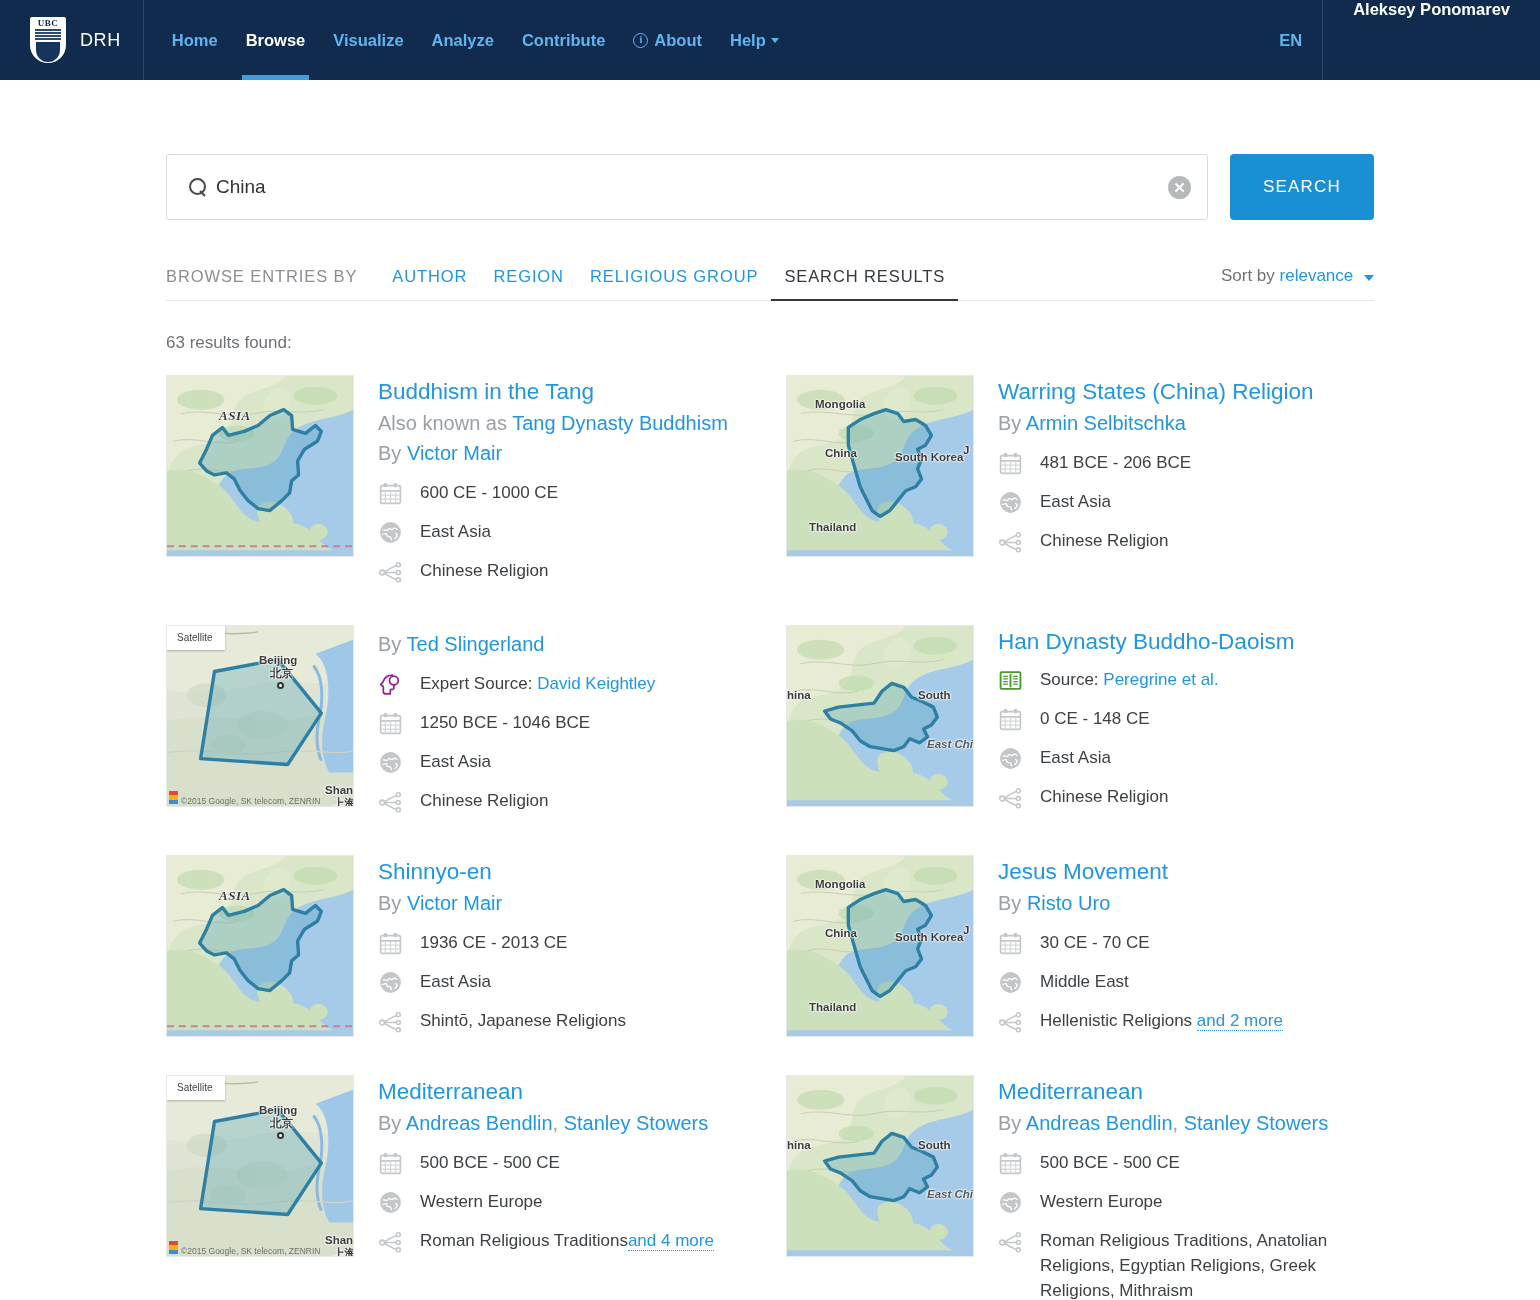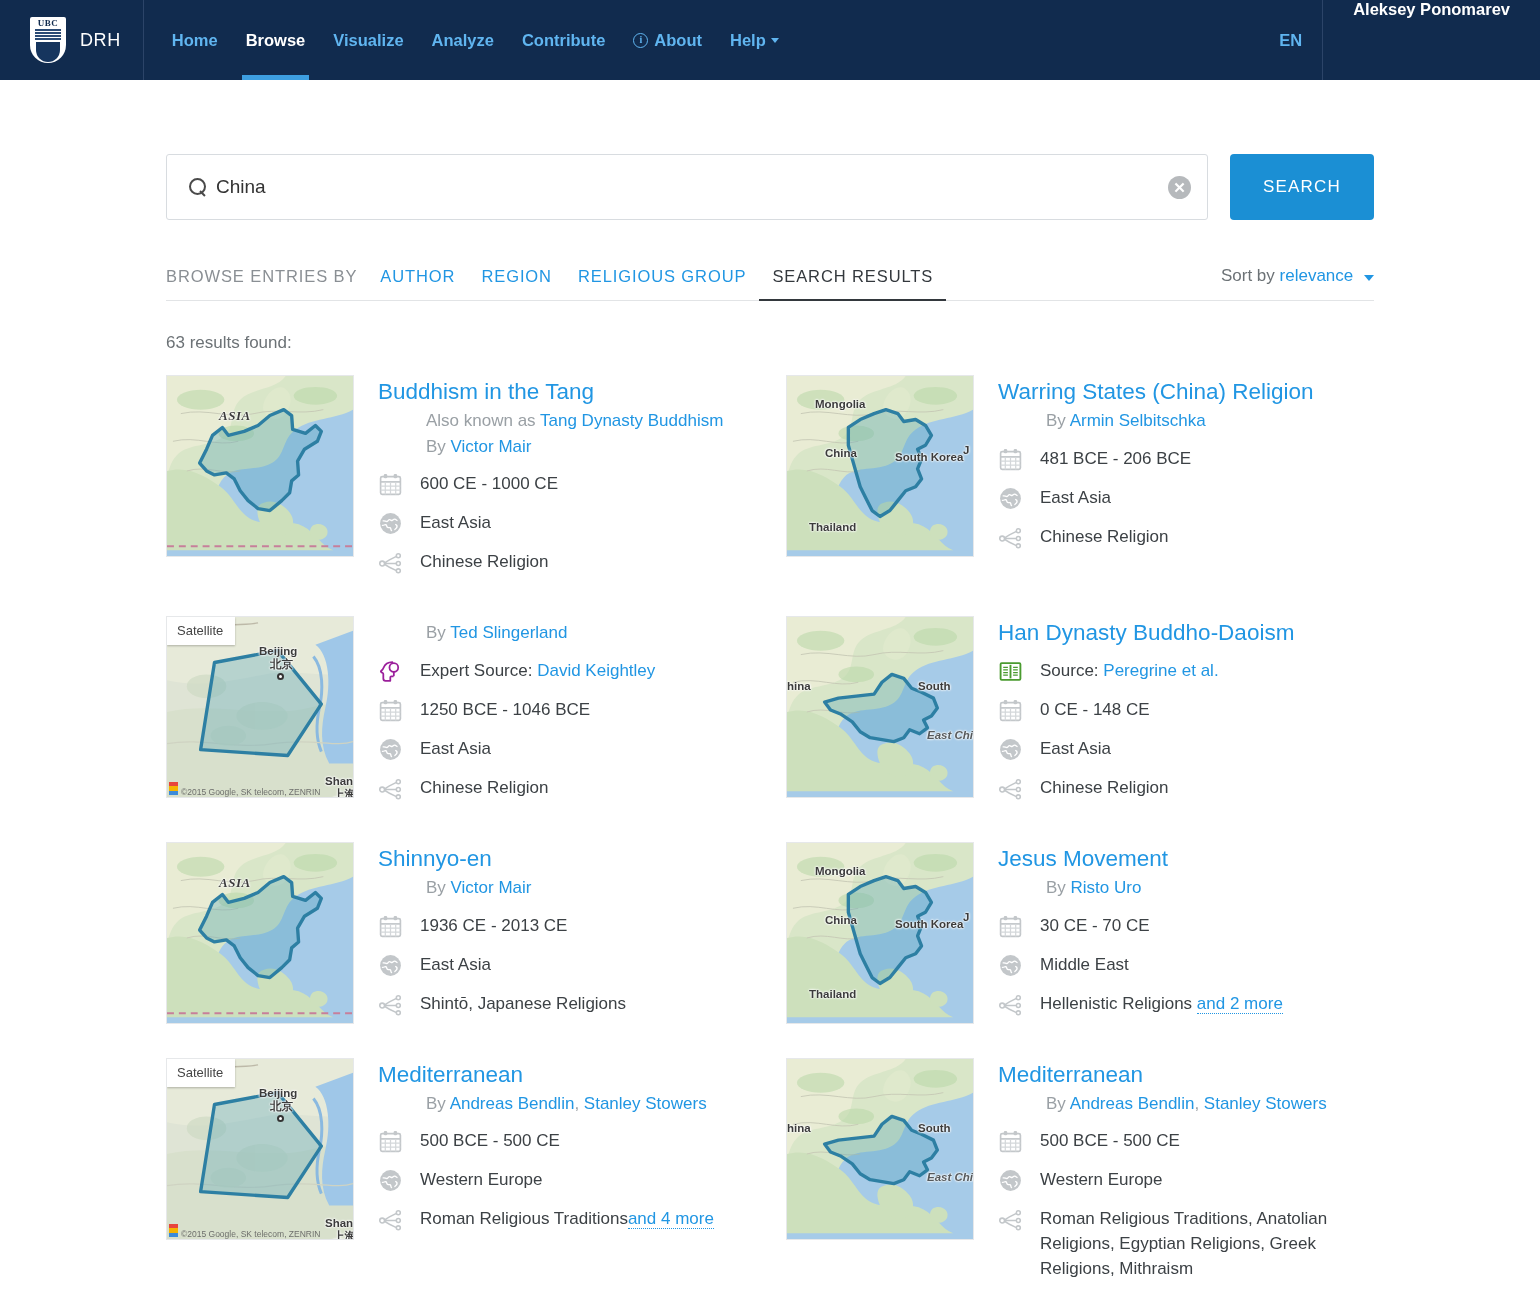--- a/index.html
+++ b/index.html
@@ -103,21 +103,21 @@
     border:none; border-radius:4px; font-size:17px; letter-spacing:1.2px;
     cursor:pointer; font-family:"Liberation Sans", sans-serif;
   }
 
   .tabs-row {
     display:flex; align-items:flex-end; margin-top:46px;
     border-bottom:1px solid #e2e4e6; padding-bottom:0; position:relative;
   }
   .tabs-label {
     color:#8a8f94; font-size:16.5px; letter-spacing:.9px;
-    padding-bottom:14px; margin-right:10px;
+    padding-bottom:14px; margin-right:22px;
   }
   .tab {
     color:#2196e3; font-size:16.5px; letter-spacing:.9px;
     padding:0 13px 14px 13px; cursor:pointer; position:relative;
   }
   .tab.active { color:#33383d; }
   .tab.active::after {
     content:""; position:absolute; left:0; right:0; bottom:-1px;
     height:2px; background:#33383d;
   }
@@ -142,39 +142,39 @@
   .result-card { display:flex; gap:24px; margin-bottom:28px; }
   .thumb {
     width:188px; height:182px; flex:0 0 188px; position:relative;
     overflow:hidden; background:#c8dff0; border:1px solid #e6e8ea;
   }
   .card-body { flex:1; min-width:0; padding-top:4px; }
   .card-title {
     font-size:22.5px; color:#2196e3; line-height:1.16; cursor:pointer;
     margin:0 0 3px 0; font-weight:normal;
   }
-  .aka, .byline { font-size:17px; color:#9aa0a5; line-height:1.5;margin-left:48px; }
+  .aka, .byline { font-size:20px; color:#9aa0a5; line-height:1.5; }
   .aka a, .byline a { color:#2196e3; text-decoration:none; cursor:pointer; }
   .meta-list { margin-top:12px; }
   .meta-row { display:flex; align-items:flex-start; margin-bottom:13px; }
   .meta-ico { width:26px; flex:0 0 26px; margin-right:16px; margin-top:1px; }
   .meta-text { font-size:17px; color:#3c4145; line-height:1.45; padding-top:1px; }
   .meta-text a { color:#2196e3; text-decoration:none; }
   .more-link {
     color:#2196e3; border-bottom:1.5px dotted #2196e3; cursor:pointer;
   }
 
   
   .ico { display:block; }
 
   
   .mapimg { position:absolute; inset:0; }
   .map-chip {
     position:absolute; left:0; top:0; background:#fff; color:#444;
-    font-size:13px; padding:6px 12px 7px 10px;
+    font-size:10px; padding:6px 12px 7px 10px;
     box-shadow:0 1px 2px rgba(0,0,0,.25);
   }
   .map-label {
     position:absolute; font-family:"Liberation Sans", sans-serif;
     color:#3b3b3b; font-weight:bold; font-size:11.5px;
     text-shadow:0 0 2px #fff,0 0 2px #fff,0 0 3px #fff; white-space:nowrap;
   }
   .map-label.italic { font-style:italic; font-weight:bold; color:#55595c;margin-left:16px; }
   .map-label.serif-it {
     font-family:"Liberation Serif", serif; font-style:italic;

